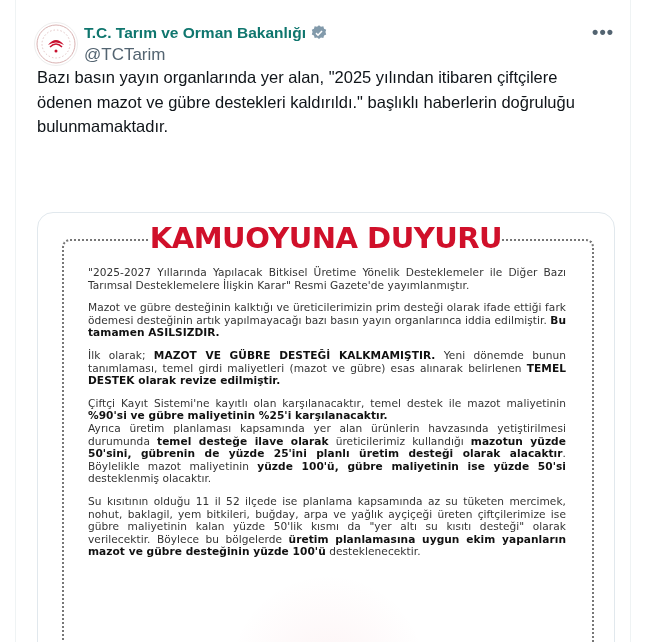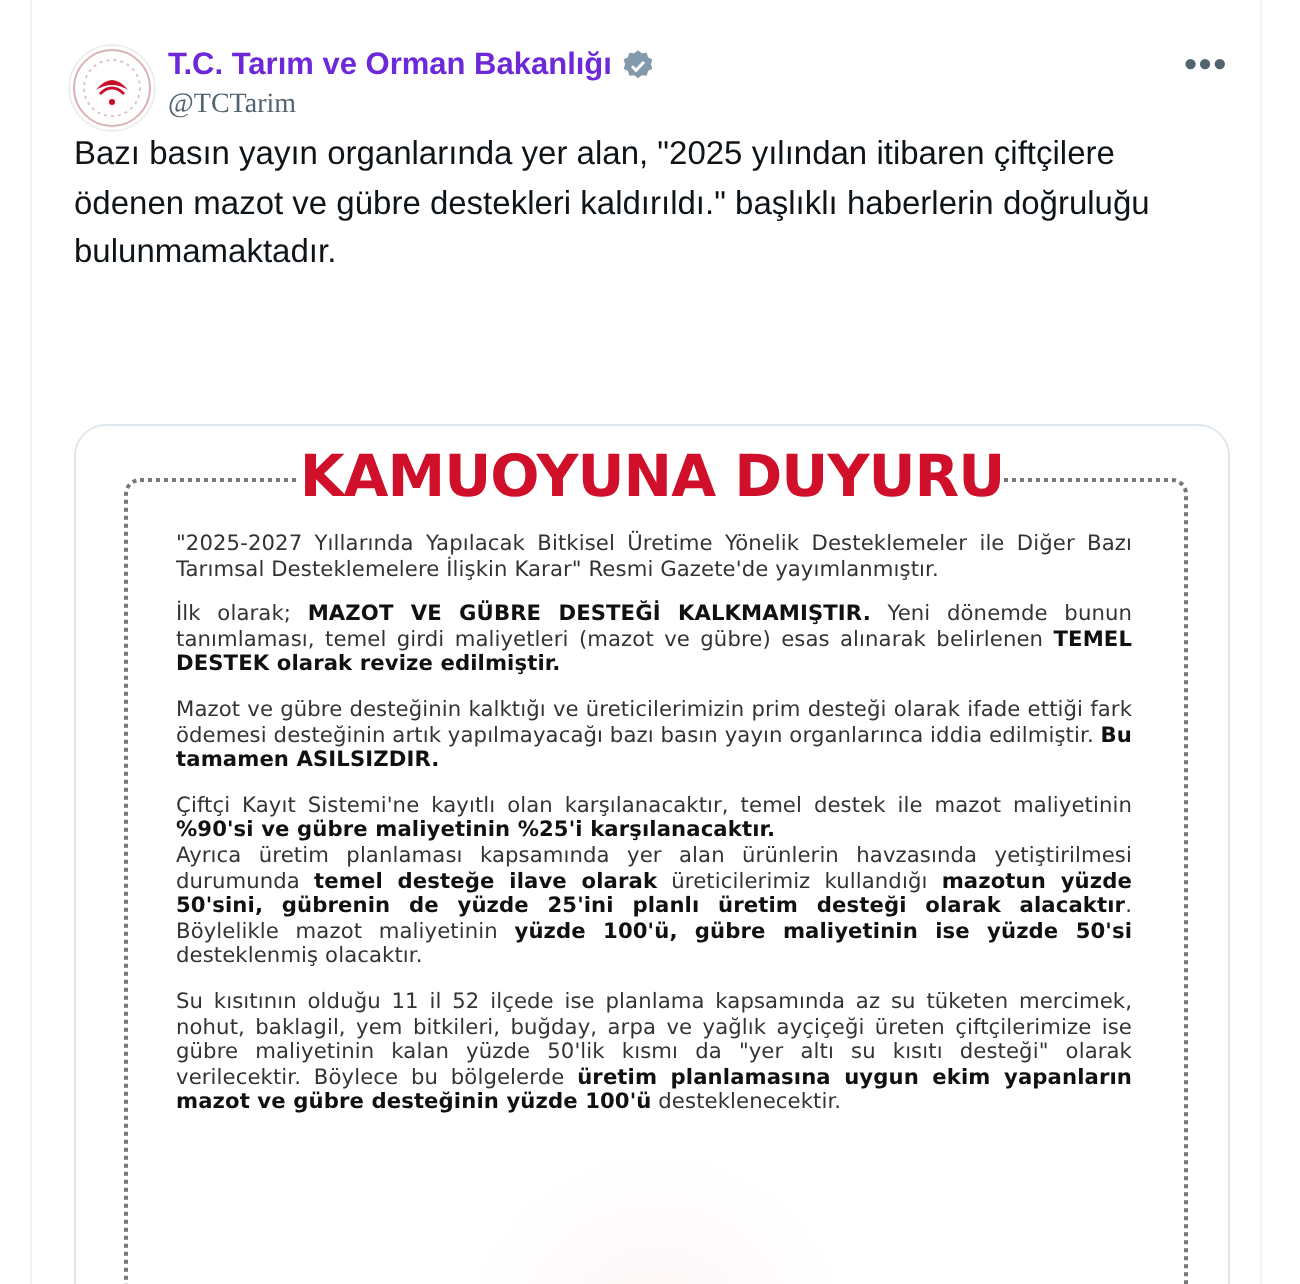--- a/index.html
+++ b/index.html
@@ -12,23 +12,23 @@
     position:absolute; left:15px; top:0; width:614px; height:642px;
     border-left:1px solid #eff3f4; border-right:1px solid #eff3f4;
   }
   .header { position:absolute; left:34px; top:22px; height:44px; right:20px; }
   .avatar {
     position:absolute; left:0; top:0; width:42px; height:42px; border-radius:50%;
     background:#fff; border:1px solid #eee;
   }
   .avatar svg { width:42px; height:42px; display:block; }
   .names { position:absolute; left:50px; top:2px; }
-  .display-name { font-weight:bold; font-size:15.5px; color:#6d28d9; display:inline-flex; align-items:center; gap:4px; }
+  .display-name { font-weight:bold; font-size:15.5px; color:#0f766e; display:inline-flex; align-items:center; gap:4px; }
   .verified { display:inline-block; width:18px; height:18px; vertical-align:middle; }
-  .handle { font-size:14px; color:#536471; margin-top:3px;font-family:Liberation Serif, serif; }
+  .handle { font-size:17px; color:#536471; margin-top:3px; }
   .more { position:absolute; right:16px; top:0px; font-size:18px; color:#536471; letter-spacing:1px; cursor:pointer; font-weight:bold; }
   .tweet-text {
     position:absolute; left:37px; top:65px; width:575px;
     font-size:16.5px; line-height:24.5px; color:#0f1419;
   }
   .tweet-text p { margin:0; }
   .tweet-text .gap { height:24px; }
   .media {
     position:absolute; left:37px; top:212px; width:576px; height:460px;
     border:1px solid #e1e8ed; border-radius:16px; overflow:hidden; background:#fff;
@@ -91,19 +91,19 @@
   <div class="gap"></div>
 </div>
 
 <div class="media">
   <div class="watermark"></div>
   <div class="notice-box"></div>
   <div class="title-mask"></div>
   <div class="notice-title">KAMUOYUNA DUYURU</div>
   <div class="notice-body">
     <p>"2025-2027 Yıllarında Yapılacak Bitkisel Üretime Yönelik Desteklemeler ile Diğer Bazı Tarımsal Desteklemelere İlişkin Karar" Resmi Gazete'de yayımlanmıştır.</p>
+    <p><span>Mazot ve gübre desteğinin kalktığı ve üreticilerimizin prim desteği olarak ifade ettiği fark ödemesi desteğinin artık yapılmayacağı bazı basın yayın organlarınca iddia edilmiştir. </span><b>Bu tamamen ASILSIZDIR.</b></p>
     <p><span>İlk olarak; </span><b>MAZOT VE GÜBRE DESTEĞİ KALKMAMIŞTIR.</b><span> Yeni dönemde bunun tanımlaması, temel girdi maliyetleri (mazot ve gübre) esas alınarak belirlenen </span><b>TEMEL DESTEK olarak revize edilmiştir.</b></p>
-    <p><span>Mazot ve gübre desteğinin kalktığı ve üreticilerimizin prim desteği olarak ifade ettiği fark ödemesi desteğinin artık yapılmayacağı bazı basın yayın organlarınca iddia edilmiştir. </span><b>Bu tamamen ASILSIZDIR.</b></p>
     <p class="tight"><span>Çiftçi Kayıt Sistemi'ne kayıtlı olan karşılanacaktır, temel destek ile mazot maliyetinin </span><b>%90'si ve gübre maliyetinin %25'i karşılanacaktır.</b></p>
     <p><span>Ayrıca üretim planlaması kapsamında yer alan ürünlerin havzasında yetiştirilmesi durumunda </span><b>temel desteğe ilave olarak</b><span> üreticilerimiz kullandığı </span><b>mazotun yüzde 50'sini, gübrenin de yüzde 25'ini planlı üretim desteği olarak alacaktır</b><span>. Böylelikle mazot maliyetinin </span><b>yüzde 100'ü, gübre maliyetinin ise yüzde 50'si</b><span> desteklenmiş olacaktır.</span></p>
     <p><span>Su kısıtının olduğu 11 il 52 ilçede ise planlama kapsamında az su tüketen mercimek, nohut, baklagil, yem bitkileri, buğday, arpa ve yağlık ayçiçeği üreten çiftçilerimize ise gübre maliyetinin kalan yüzde 50'lik kısmı da "yer altı su kısıtı desteği" olarak verilecektir. Böylece bu bölgelerde </span><b>üretim planlamasına uygun ekim yapanların mazot ve gübre desteğinin yüzde 100'ü</b><span> desteklenecektir.</span></p>
   </div>
 </div>
 
 </body></html>

